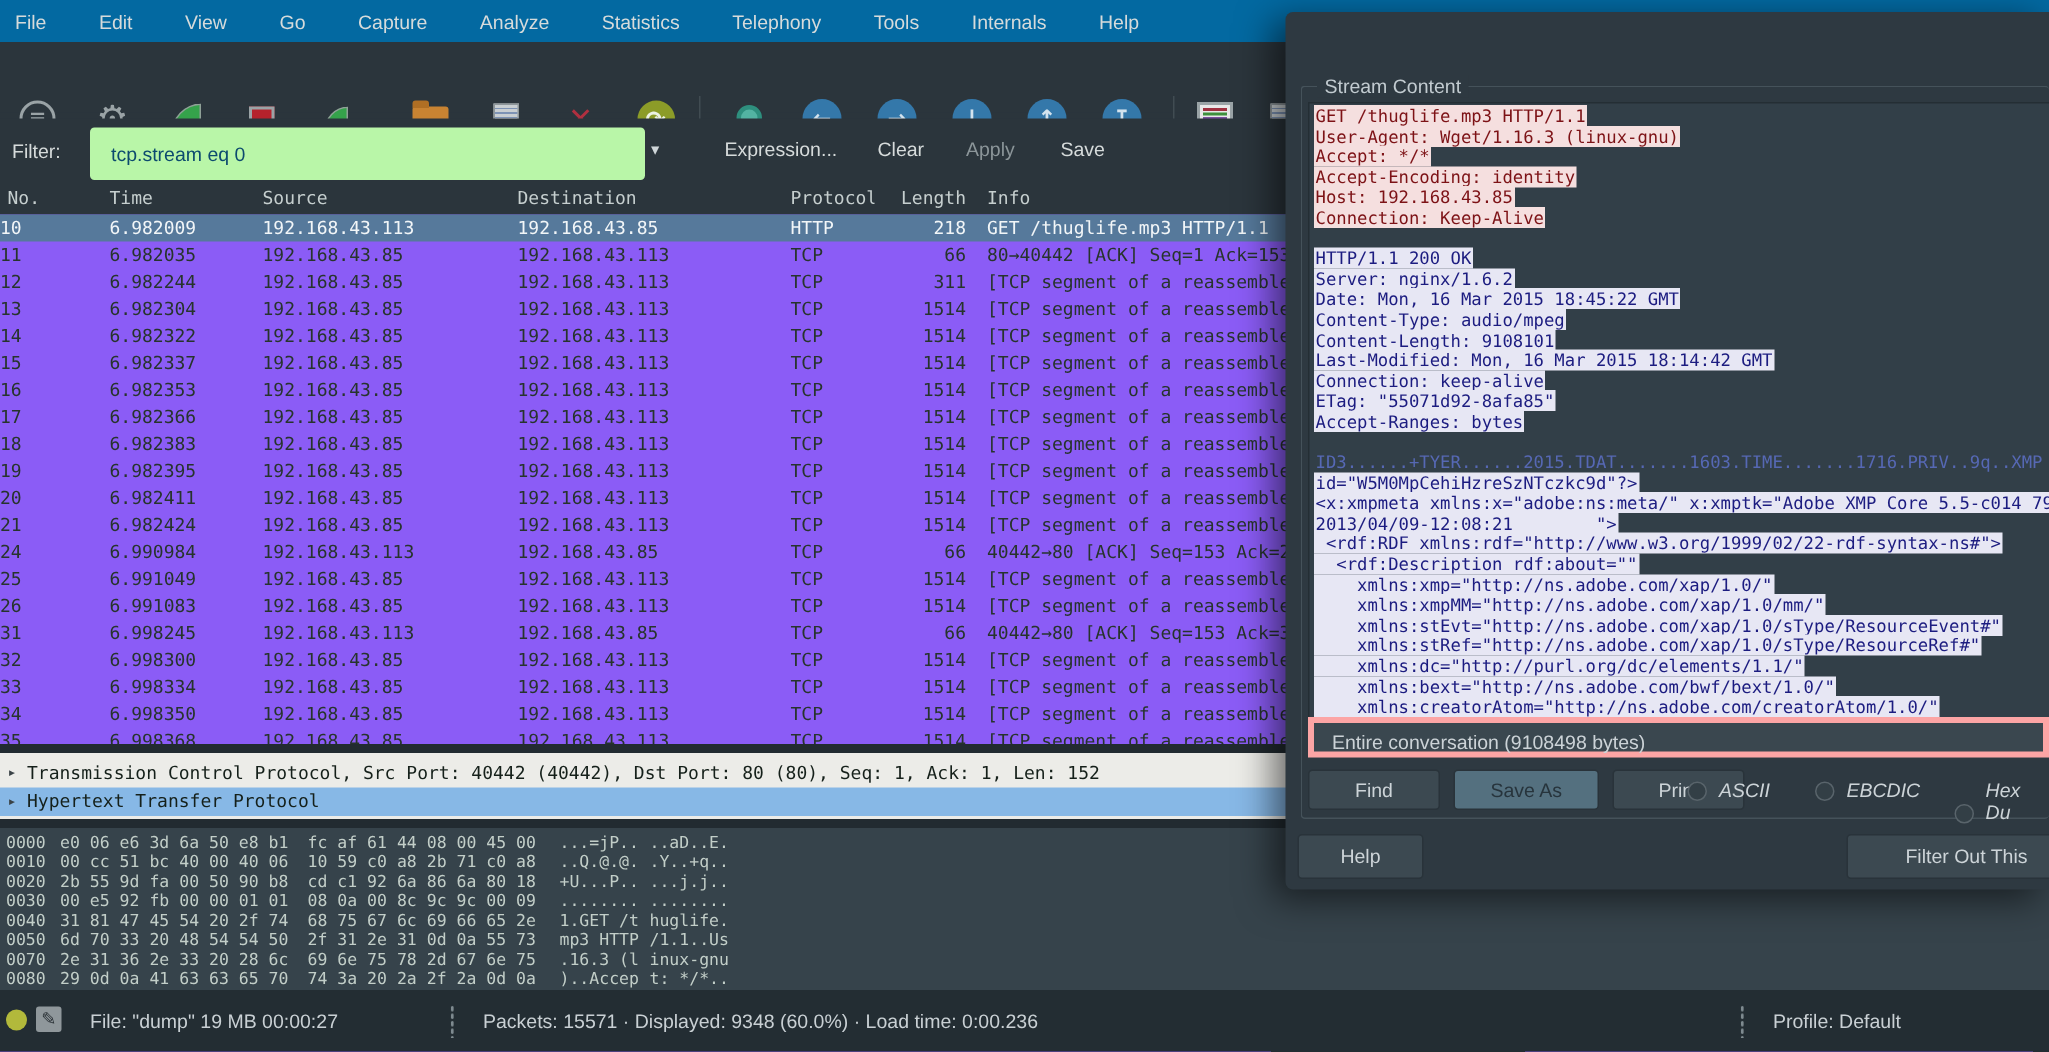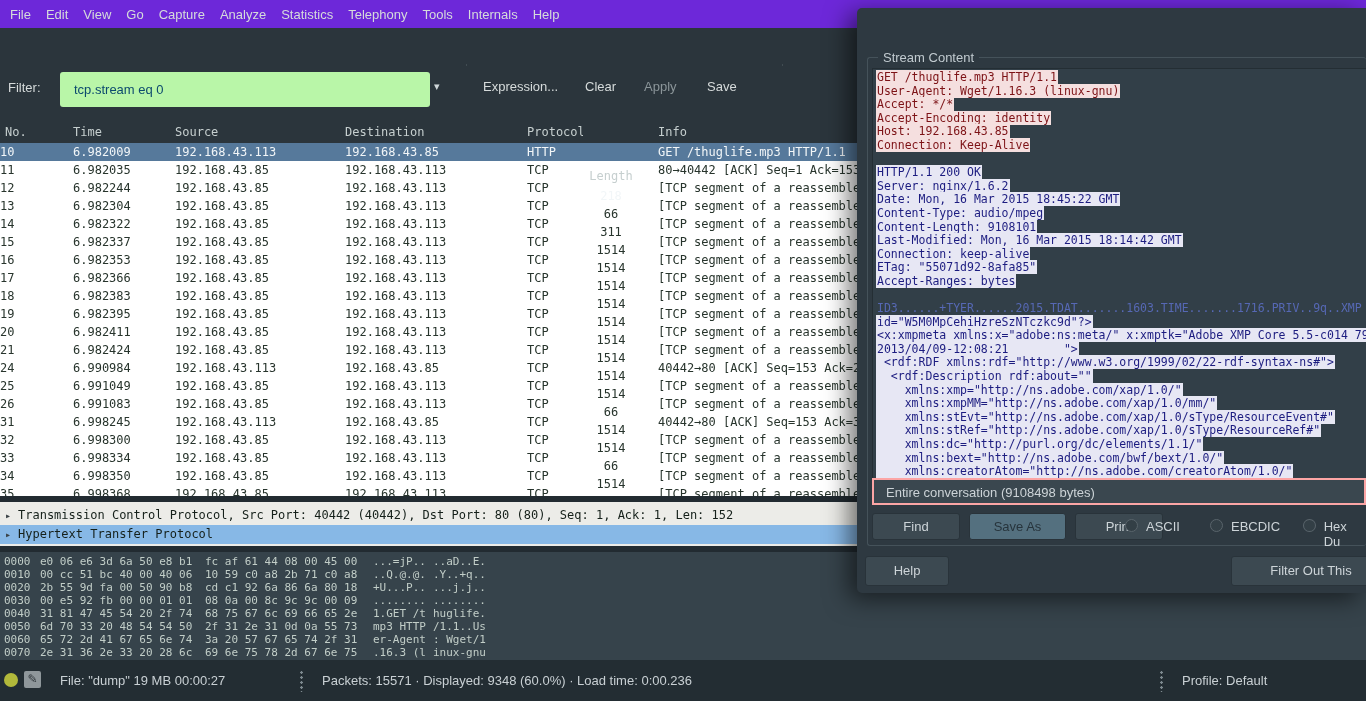--- a/index.html
+++ b/index.html
@@ -1,21 +1,21 @@
 <!DOCTYPE html>
 <html><head>
 <meta charset="utf-8">
 <style>
   * { margin:0; padding:0; box-sizing:border-box; }
   html,body { width:1366px; height:701px; overflow:hidden; }
   body { position:relative; background:#2b353c; font-family:"Liberation Sans",sans-serif; }
 
   
   .menubar { position:absolute; left:0; top:0; width:1366px; height:28px;
-             background:#6d28d9; display:flex; align-items:center; gap:15px;
+             background:#0369a1; display:flex; align-items:center; gap:35px;
              padding-left:10px; color:#d6dbdb; font-size:13px; }
   .menubar .mi { cursor:default; }
 
   .toolbar { position:absolute; left:0; top:28px; width:1366px; height:47px; background:#2b353c; }
   .tbi { position:absolute; top:37px; width:28px; height:28px; display:flex;
          align-items:center; justify-content:center; }
   .tbi .g { font-family:"DejaVu Sans",sans-serif; }
   .circ-gray { width:24px; height:24px; border-radius:50%; border:2px solid #9aa3a6;
                color:#9aa3a6; font-size:14px; font-weight:bold; display:flex; align-items:center; justify-content:center; }
   .gear { color:#9aa3a6; font-size:24px; }
@@ -38,45 +38,45 @@
                 border-radius:50%; border:3px solid #2e8f7e; background:#53b3a2; }
   .mag:after { content:""; position:absolute; left:13px; top:14px; width:8px; height:4px;
                background:#2e8f7e; transform:rotate(40deg); border-radius:2px; }
   .circ-blue { width:26px; height:26px; border-radius:50%; background:#3478aa; color:#d3e3ee;
                font-size:15px; font-weight:bold; display:flex; align-items:center; justify-content:center; }
   .colorize { width:24px; height:22px; background:#e8e8e8; border:2px solid #9aa3a6; padding:2px 2px;
               display:flex; flex-direction:column; gap:1px; }
   .colorize i { display:block; height:2px; }
   .tb-sep { position:absolute; top:36px; width:1px; height:28px; background:#414c52; }
 
-  .filterbar { position:absolute; left:0; top:66px; width:1092px; height:47px; background:#2b353c; }
+  .filterbar { position:absolute; left:0; top:79px; width:1092px; height:47px; background:#2b353c; }
   .filter-label { position:absolute; left:8px; top:14px; color:#d6dbdb; font-size:13px; }
   .filter-input { position:absolute; left:60px; top:6px; width:370px; height:35px;
                   background:#b9f6a8; border-radius:3px; color:#0c4a6e; font-size:13px;
                   line-height:35px; padding-left:14px; }
   .filter-caret { position:absolute; left:434px; top:14px; color:#cfd6d9; font-size:11px; }
   .fbtn { position:absolute; top:13px; color:#d6dbdb; font-size:13px; cursor:default; }
   .fbtn.dim { color:#8b9599; }
 
   
   .plist { position:absolute; left:0; top:122px; width:1366px; height:374px;
-           background:#ffffff; overflow:hidden;
+           background:#8b5cf6; overflow:hidden;
            font-family:"DejaVu Sans Mono",monospace; font-size:12px; }
   .phead { position:relative; height:21px; background:#2b353c; color:#c6cfcf; }
   .prow  { position:relative; height:18px; line-height:18px; color:#27342c; }
   .prow.sel { background:#56799b; color:#f2f6f8; }
   .phead span, .prow span { position:absolute; top:0; line-height:21px; white-space:pre; overflow:hidden; }
   .prow span { line-height:18px; }
   .c-no    { left:0;   width:60px; text-align:left; }
   .phead .c-no { text-align:left; padding-left:5px; }
   .c-time  { left:73px;  width:100px; }
   .c-src   { left:175px; width:168px; }
   .c-dst   { left:345px; width:180px; }
   .c-proto { left:527px; width:56px; }
-  .c-len   { left:578px; width:66px; text-align:center;margin-top:44px; }
+  .c-len   { left:578px; width:66px; text-align:right; }
   .c-info  { left:658px; right:0; }
 
   .split { position:absolute; left:0; width:1366px; height:6px; background:#222b31; }
   .split .dots { position:absolute; left:676px; top:1px; color:#8c979c; font-size:9px; letter-spacing:1px; }
 
   
   .details { position:absolute; left:0; top:502px; width:1366px; height:44px; background:#ecece8; padding-top:4px;
              font-family:"DejaVu Sans Mono",monospace; font-size:12px; }
   .drow { height:19px; line-height:19px; color:#15201a; padding-left:18px; position:relative; white-space:pre; }
   .drow:before { content:"\25B8"; position:absolute; left:5px; color:#3a4246; font-size:10px; }
@@ -115,25 +115,25 @@
                  color:#c2cbd0; font-size:13px; }
   .stream { position:absolute; left:15px; top:60px; width:494px; height:412px; background:#323f48;
             border:1px solid #242e34; border-right:none; overflow:hidden;
             font-family:"DejaVu Sans Mono",monospace; font-size:11.5px; padding:2px 0 0 3px; }
   .sl { height:13.6px; line-height:13.6px; white-space:pre; }
   .sl span { padding:0 1px; }
   .sl.req span { color:#7d1216; background:#f5dfdf; }
   .sl.res span { color:#1c1c80; background:#e7e7f4; }
   .sl.res-dim span { color:#5668b4; background:transparent; }
   .convo { position:absolute; left:15px; top:470px; width:494px; height:27px; background:#3a474f;
-           border:2px solid #fca5a5; color:#ccd3d7; font-size:13px; line-height:25px; padding-left:12px; }
+           border:4px solid #fca5a5; color:#ccd3d7; font-size:13px; line-height:25px; padding-left:12px; }
   .dbtn { position:absolute; height:27px; background:#3c4951; border:1px solid #29333a; border-radius:3px;
           color:#cdd4d8; font-size:13px; text-align:center; line-height:25px; cursor:default; }
   .dbtn.primary { background:#54707f; color:#27343c; }
-  .radio { position:absolute; display:flex; align-items:flex-start; gap:8px; color:#cdd4d8; font-size:13px; }
+  .radio { position:absolute; display:flex; align-items:flex-end; gap:8px; color:#cdd4d8; font-size:13px;font-style:italic; }
   .radio .rc { width:13px; height:13px; border-radius:50%; background:#333f46; border:1px solid #59646b; }
 </style>
 </head>
 <body>
 
 <div class="menubar">
 
 <span class="mi">File</span>
     <span class="mi">Edit</span>
     <span class="mi">View</span>
@@ -480,27 +480,20 @@
         <span class="h-h2">68 75 67 6c 69 66 65 2e</span>
         <span class="h-a1">1.GET /t</span>
         <span class="h-a2">huglife.</span>
       </div>
       <div class="hrow">
         <span class="h-off">0050</span>
         <span class="h-h1">6d 70 33 20 48 54 54 50</span>
         <span class="h-h2">2f 31 2e 31 0d 0a 55 73</span>
         <span class="h-a1">mp3 HTTP</span>
         <span class="h-a2">/1.1..Us</span>
-      </div>
-      <div class="hrow">
-        <span class="h-off">0060</span>
-        <span class="h-h1">65 72 2d 41 67 65 6e 74</span>
-        <span class="h-h2">3a 20 57 67 65 74 2f 31</span>
-        <span class="h-a1">er-Agent</span>
-        <span class="h-a2">: Wget/1</span>
       </div>
       <div class="hrow">
         <span class="h-off">0070</span>
         <span class="h-h1">2e 31 36 2e 33 20 28 6c</span>
         <span class="h-h2">69 6e 75 78 2d 67 6e 75</span>
         <span class="h-a1">.16.3 (l</span>
         <span class="h-a2">inux-gnu</span>
       </div>
       <div class="hrow">
         <span class="h-off">0080</span>

